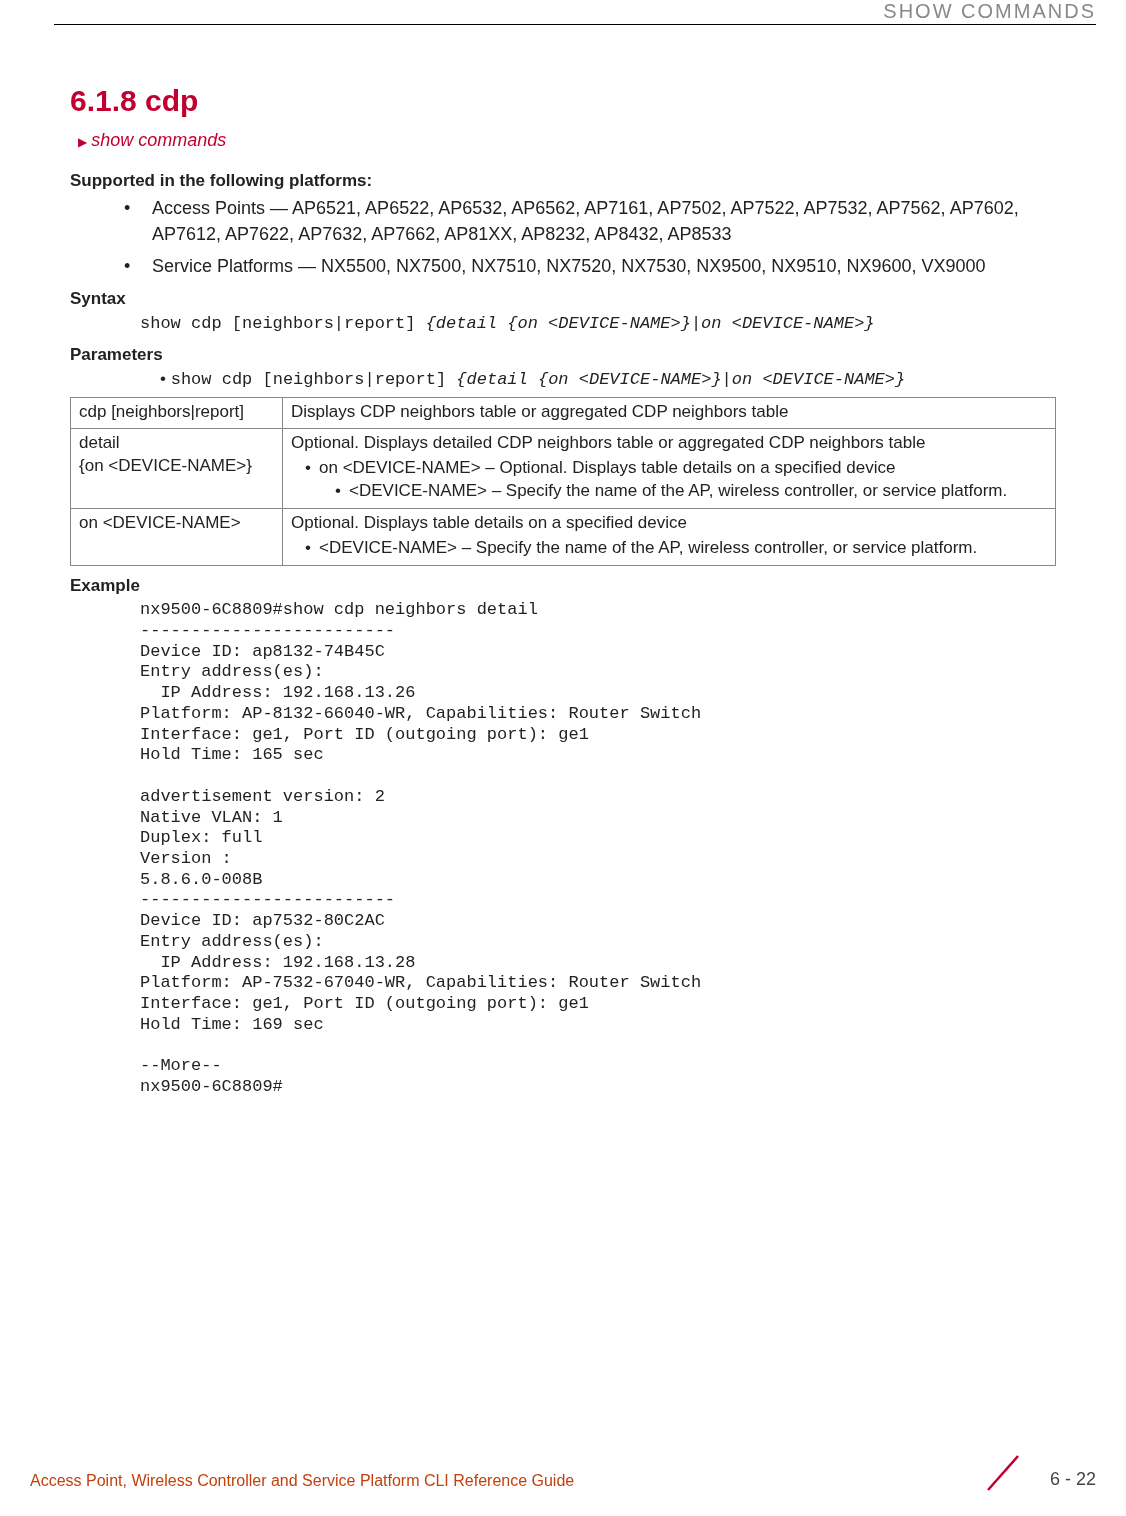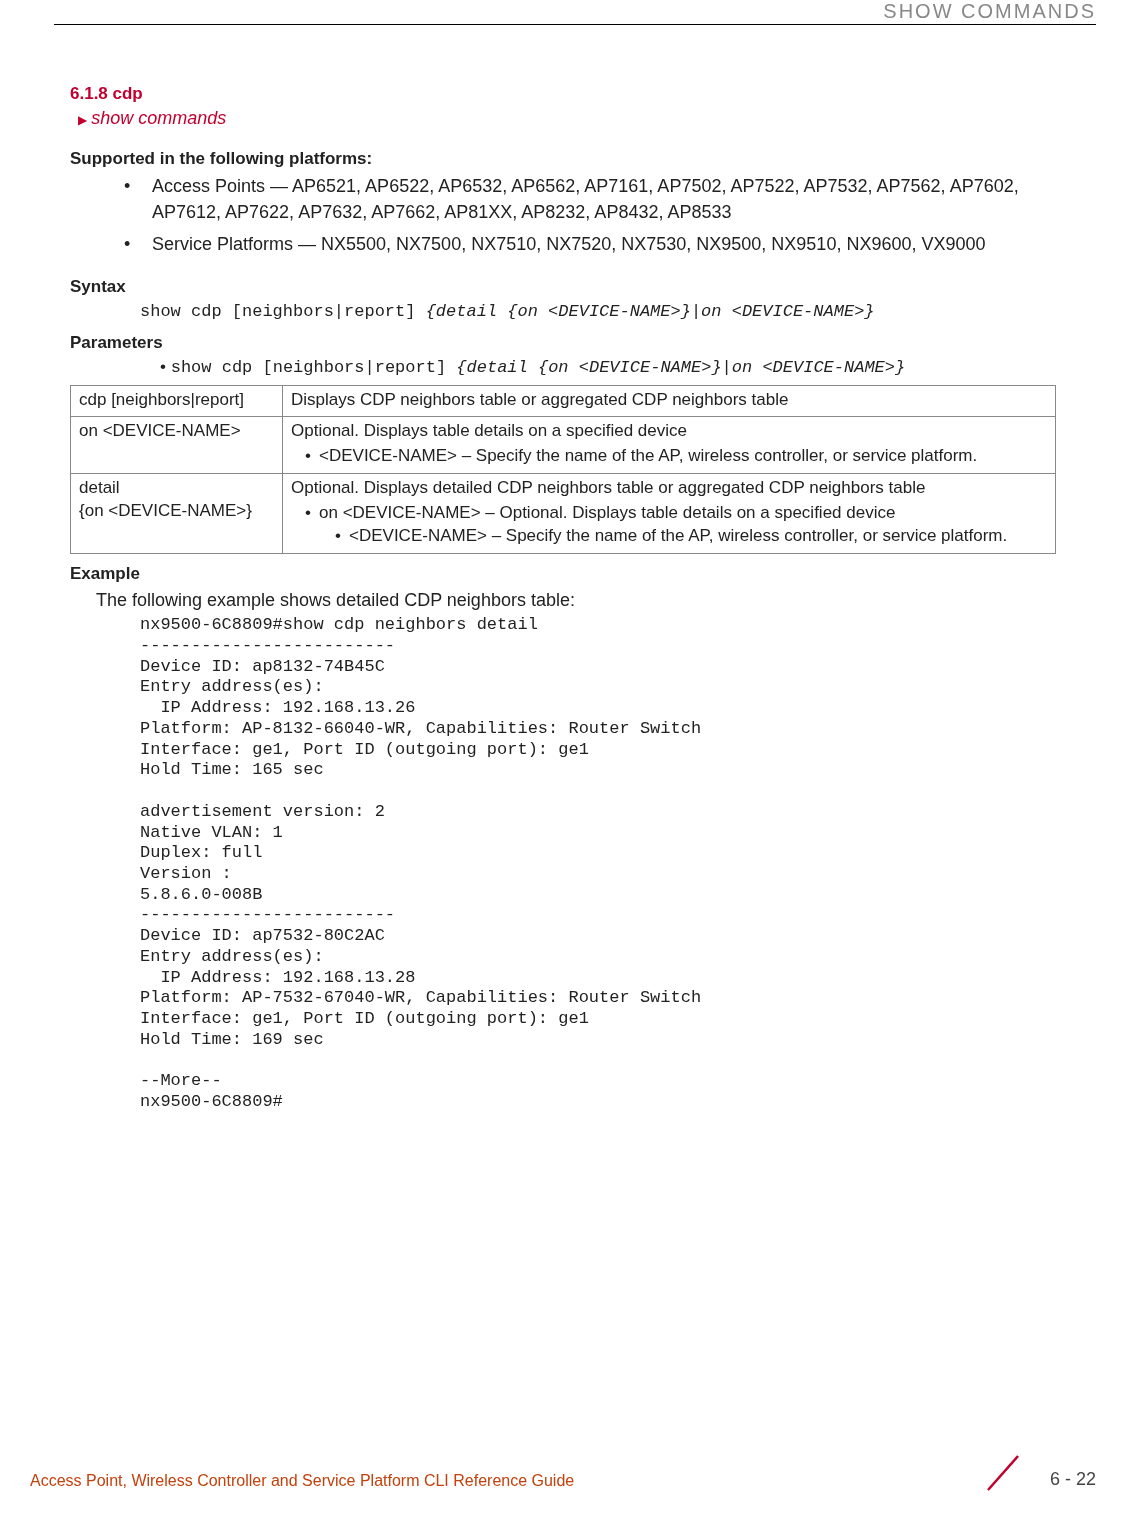--- a/index.html
+++ b/index.html
@@ -28,23 +28,23 @@
     font-size: 20px;
     letter-spacing: 2px;
     color: #888;
     font-weight: 300;
   }
   .page {
     padding: 84px 70px 0 70px;
   }
   h3.section-title {
     color: #c2002f;
-    font-size: 17px;
+    font-size: 30px;
     font-weight: 700;
-    margin: 0 0 4px 0;
+    margin: 0 0 12px 0;
   }
   .subtitle-row {
     color: #c2002f;
     font-style: italic;
     font-size: 18px;
     margin: 0 0 20px 8px;
   }
   .subtitle-row .arrow {
     font-style: normal;
     font-size: 12px;
@@ -55,21 +55,21 @@
     margin: 0 0 14px 0;
     font-size: 18px;
   }
   .lead em { font-style: italic; }
   .subhead {
     font-weight: 700;
     font-size: 17px;
     margin: 10px 0 4px 0;
   }
   ul.platforms {
-    margin: 4px 0 20px 0;
+    margin: 4px 0 10px 0;
     padding-left: 54px;
     list-style: none;
   }
   ul.platforms > li {
     position: relative;
     padding-left: 28px;
     margin-bottom: 6px;
     line-height: 1.45;
     font-size: 18px;
   }
@@ -195,50 +195,49 @@
   <div class="mono"><span>show cdp [neighbors|report] </span><span class="ital">{detail {on &lt;DEVICE-NAME&gt;}|on &lt;DEVICE-NAME&gt;}</span></div>
 
   <div class="subhead">Parameters</div>
   <div class="param-line"><span>show cdp [neighbors|report] </span><span class="ital">{detail {on &lt;DEVICE-NAME&gt;}|on &lt;DEVICE-NAME&gt;}</span></div>
 
   <table class="params">
     <tbody>
         <tr>
       <td class="k">cdp [neighbors|report]</td>
       <td>Displays CDP neighbors table or aggregated CDP neighbors table</td>
-    </tr>
-    <tr>
-      <td class="k">on &lt;DEVICE-NAME&gt;</td>
-      <td>
-        <span>Optional. Displays table details on a specified device</span>
-        <ul>
-          <li>&lt;DEVICE-NAME&gt; – Specify the name of the AP, wireless controller, or service platform.</li>
-        </ul>
-      </td>
     </tr>
     <tr>
       <td class="k" style="white-space:pre-line">detail
 {on &lt;DEVICE-NAME&gt;}</td>
       <td>
         <span>Optional. Displays detailed CDP neighbors table or aggregated CDP neighbors table</span>
         <ul>
           <li>
             <span>on &lt;DEVICE-NAME&gt; – Optional. Displays table details on a specified device</span>
             <ul>
               <li style="text-align:justify">&lt;DEVICE-NAME&gt; – Specify the name of the AP, wireless controller, or service platform.</li>
             </ul>
           </li>
         </ul>
       </td>
     </tr>
+    <tr>
+      <td class="k">on &lt;DEVICE-NAME&gt;</td>
+      <td>
+        <span>Optional. Displays table details on a specified device</span>
+        <ul>
+          <li>&lt;DEVICE-NAME&gt; – Specify the name of the AP, wireless controller, or service platform.</li>
+        </ul>
+      </td>
+    </tr>
   </tbody>
     </table>
 
   <div class="subhead">Example</div>
-  <div class="example-lead">The following example shows detailed CDP neighbors table:</div>
   <pre class="output">nx9500-6C8809#show cdp neighbors detail
 -------------------------
 Device ID: ap8132-74B45C
 Entry address(es):
   IP Address: 192.168.13.26
 Platform: AP-8132-66040-WR, Capabilities: Router Switch
 Interface: ge1, Port ID (outgoing port): ge1
 Hold Time: 165 sec
 
 advertisement version: 2

